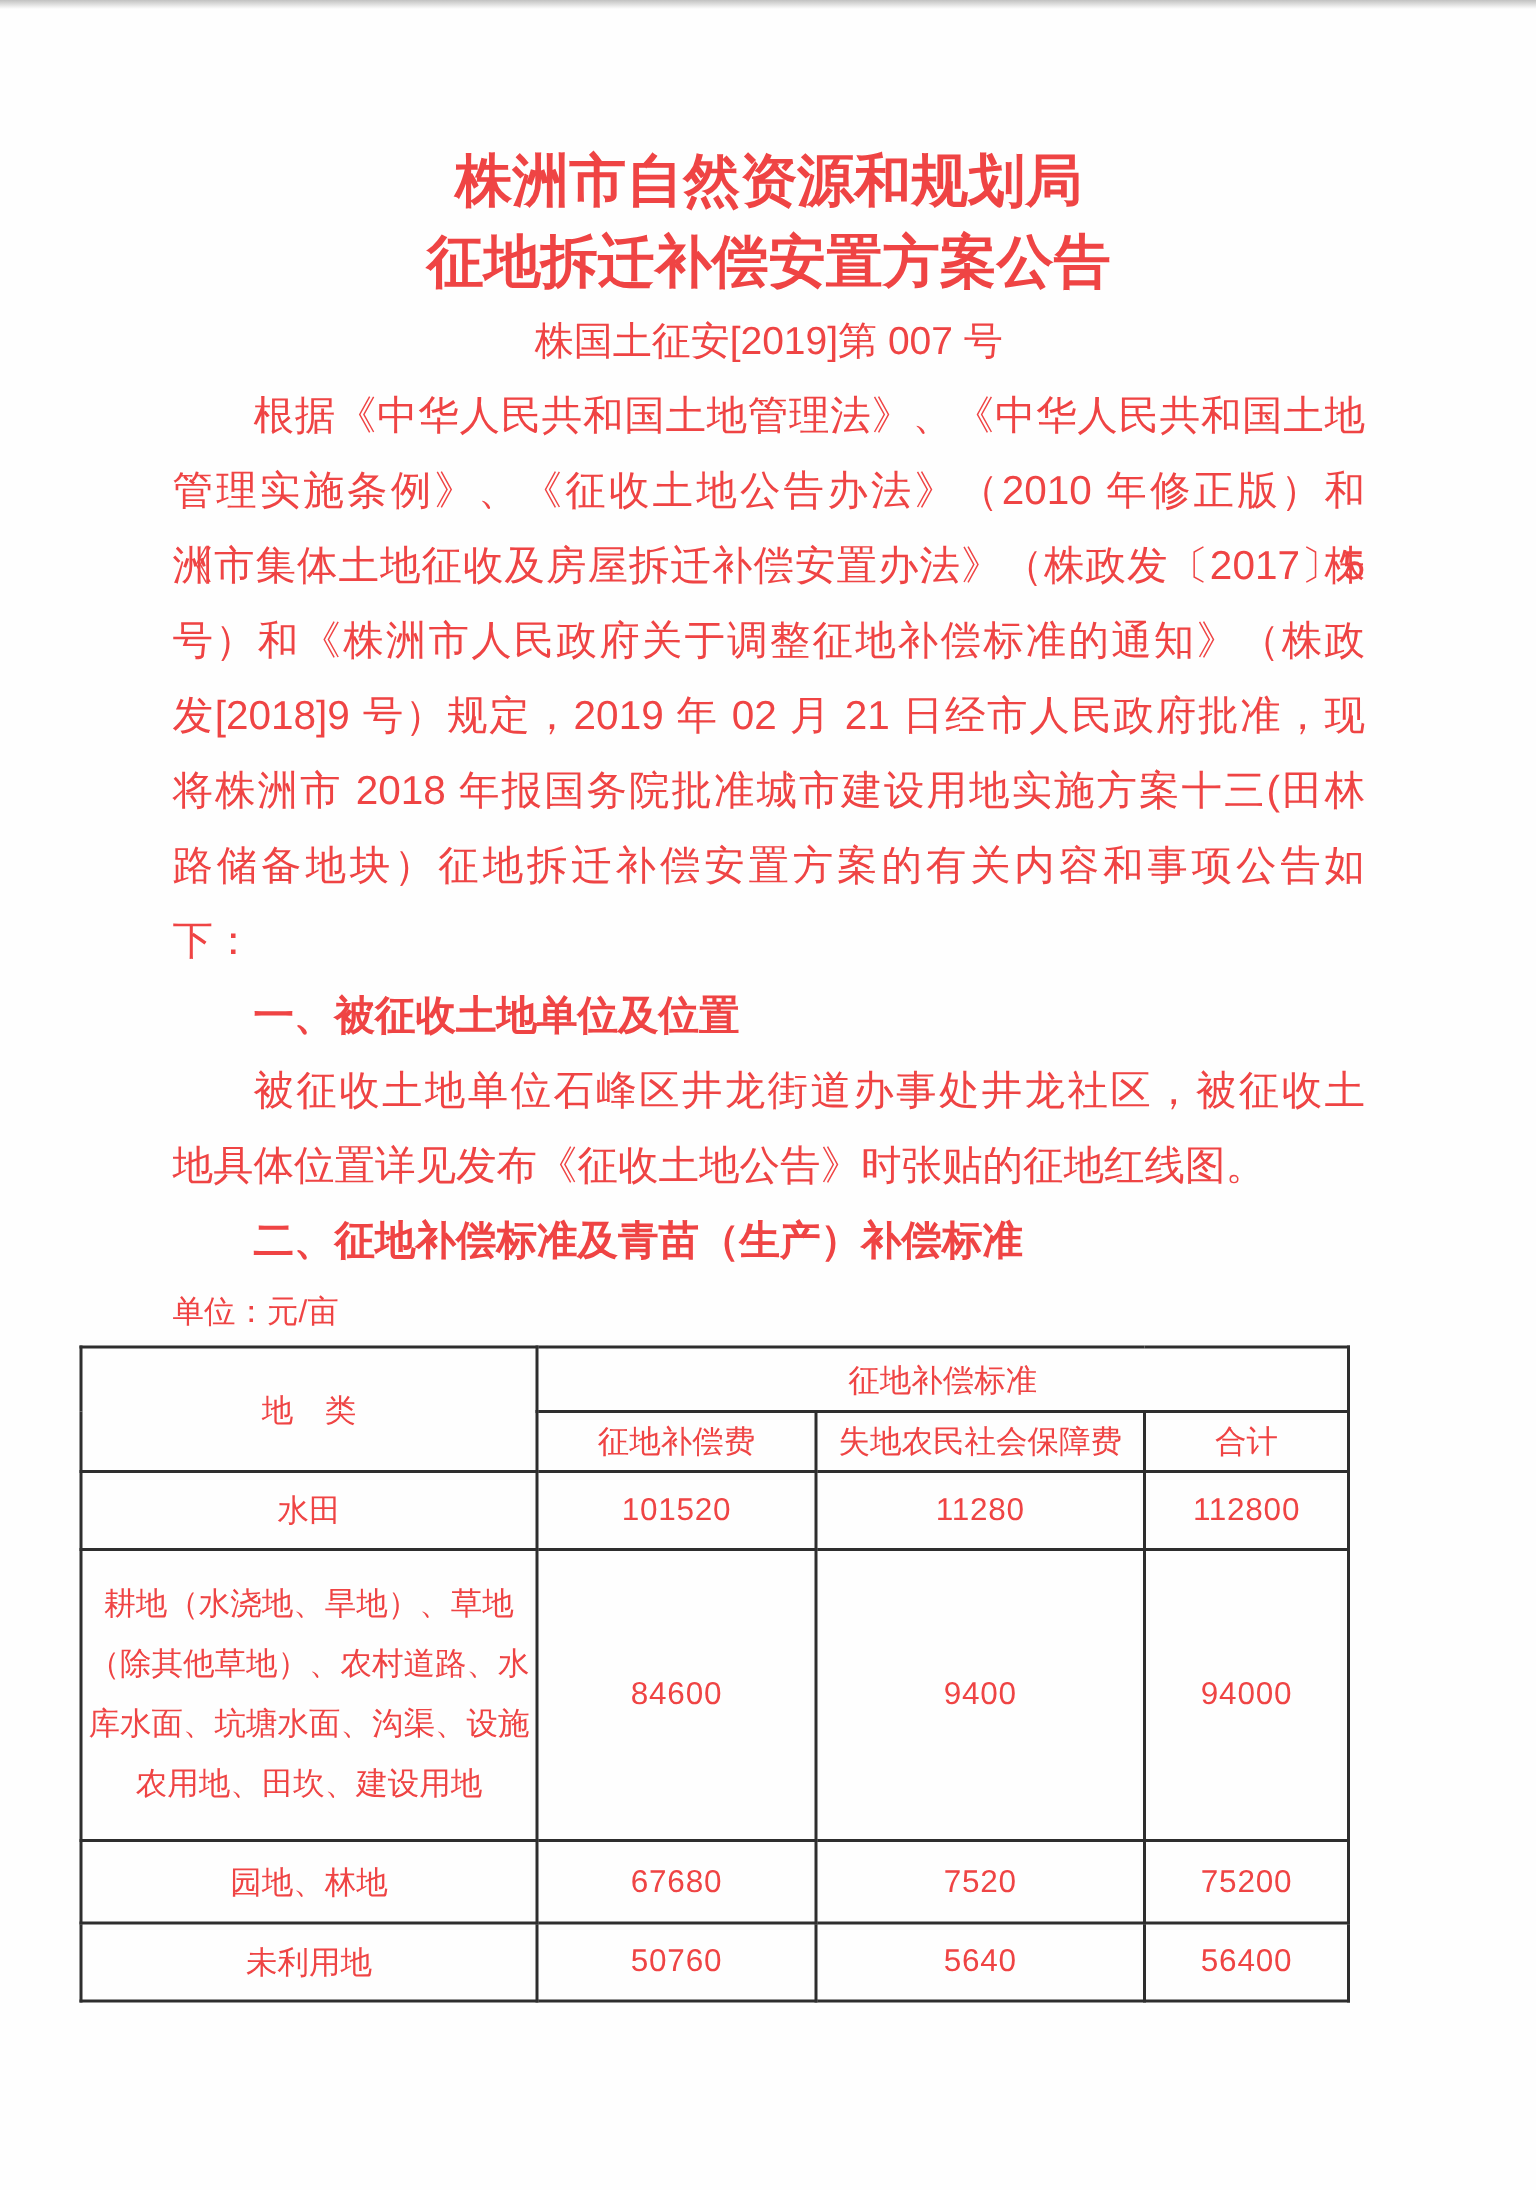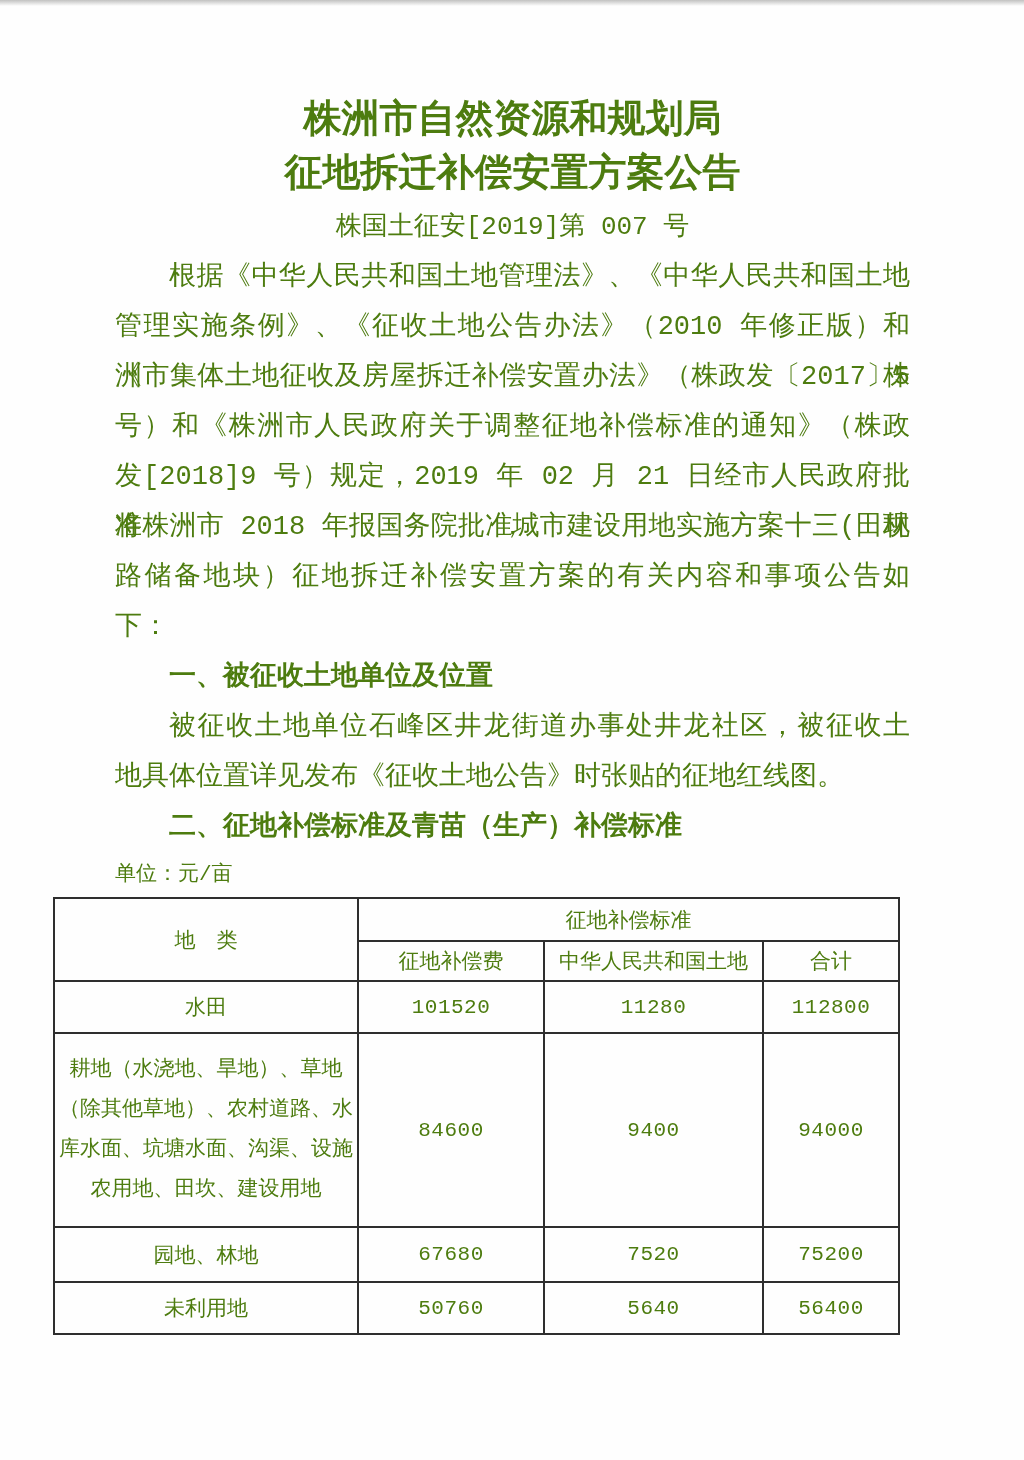--- a/index.html
+++ b/index.html
@@ -6,22 +6,22 @@
     margin: 0;
     padding: 0;
     background: #e8e8e8;
   }
   .page {
     position: relative;
     width: 1024px;
     height: 1460px;
     margin: 0 auto;
     background: #fefefe;
-    color: #4d7c0f;
-    font-family: Liberation Mono, monospace;
+    color: #ef4444;
+    font-family: Liberation Sans, sans-serif;
     overflow: hidden;
   }
   .scan-edge {
     position: absolute;
     top: 0; left: 0; right: 0;
     height: 6px;
     background: linear-gradient(180deg, rgba(120,120,118,0.45), rgba(255,255,255,0));
   }
   .content {
     margin-left: 115px;
@@ -138,21 +138,21 @@
         <col class="c3">
         <col class="c4">
     </colgroup>
     <tbody>
       <tr class="hrow1">
         <td rowspan="2">地　类</td>
         <td colspan="3">征地补偿标准</td>
       </tr>
       <tr class="hrow2">
         <td>征地补偿费</td>
-        <td>中华人民共和国土地</td>
+        <td>失地农民社会保障费</td>
         <td>合计</td>
       </tr>
 
       <tr class="r-short">
         <td>水田</td>
         <td class="num">101520</td>
         <td class="num">11280</td>
         <td class="num">112800</td>
       </tr>
 

